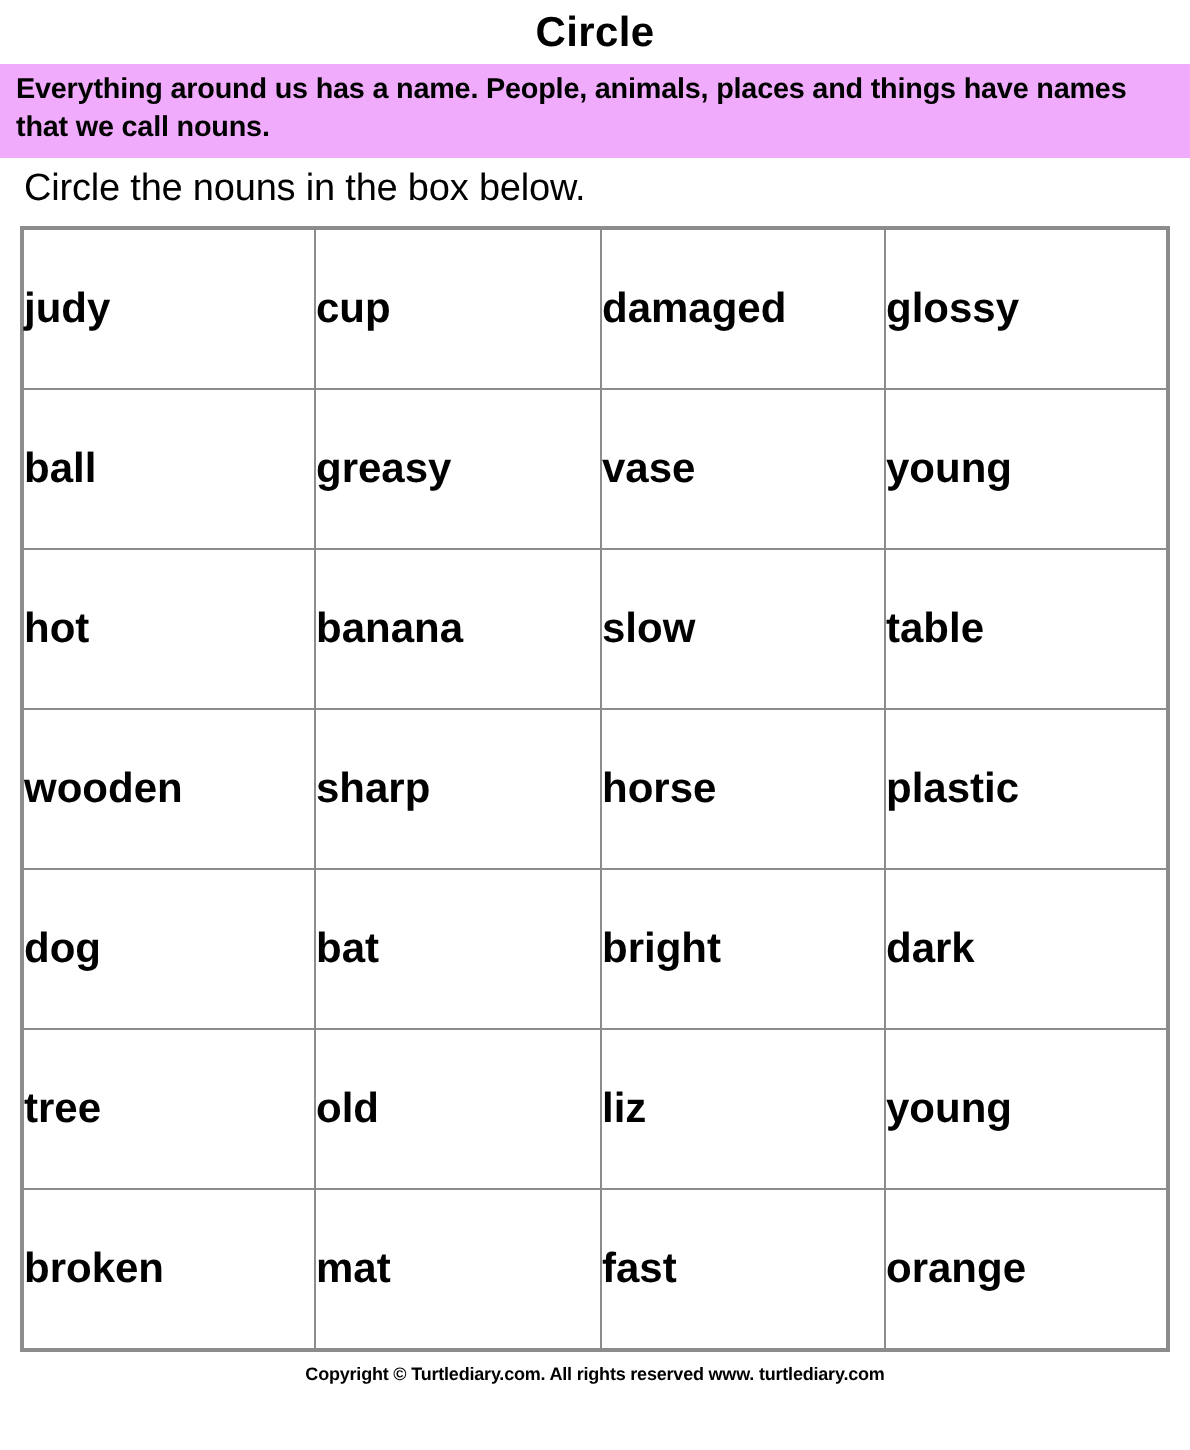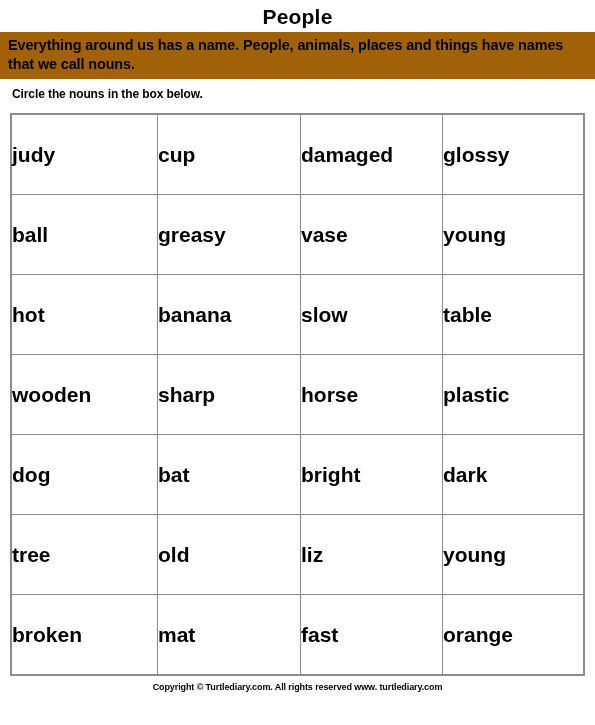--- a/index.html
+++ b/index.html
@@ -21,21 +21,21 @@
     text-align: center;
     font-size: 21px;
     font-weight: bold;
     line-height: 30px;
     padding-top: 2px;
     letter-spacing: 0.2px;
   }
 
   
   .intro-band {
-    background: #a16207;
+    background: #f0abfc;
     padding: 4px 8px 5px 8px;
     box-sizing: border-box;
   }
   .intro-line {
     font-size: 14.4px;
     font-weight: bold;
     line-height: 19px;
     letter-spacing: -0.1px;
   }
   .intro-example {
@@ -45,22 +45,22 @@
     margin-top: 6px;
     letter-spacing: -0.1px;
   }
   .noun-underline {
     border-bottom: 2px solid #d40000;
     padding-bottom: 0px;
   }
 
   
   .directions {
-    font-size: 12px;
-    font-weight: bold;
+    font-size: 19px;
+    font-weight: normal;
     line-height: 19px;
     padding: 6px 0 0 12px;
     letter-spacing: -0.1px;
   }
 
   
   .grid-wrap {
     margin: 9px 17px 0 10px;
   }
   table.word-grid {
@@ -91,21 +91,21 @@
     margin-top: 6px;
     letter-spacing: -0.1px;
     color: #000000;
   }
 </style>
 </head>
 <body>
 
 <div class="worksheet">
 
-  <div class="worksheet-title">People</div>
+  <div class="worksheet-title">Circle</div>
 
   <div class="intro-band">
     <div class="intro-line">Everything around us has a name. People, animals, places and things have names that we call nouns.</div>
   </div>
 
   <div class="directions">Circle the nouns in the box below.</div>
 
   <div class="grid-wrap">
     <table class="word-grid">
       <tbody>

